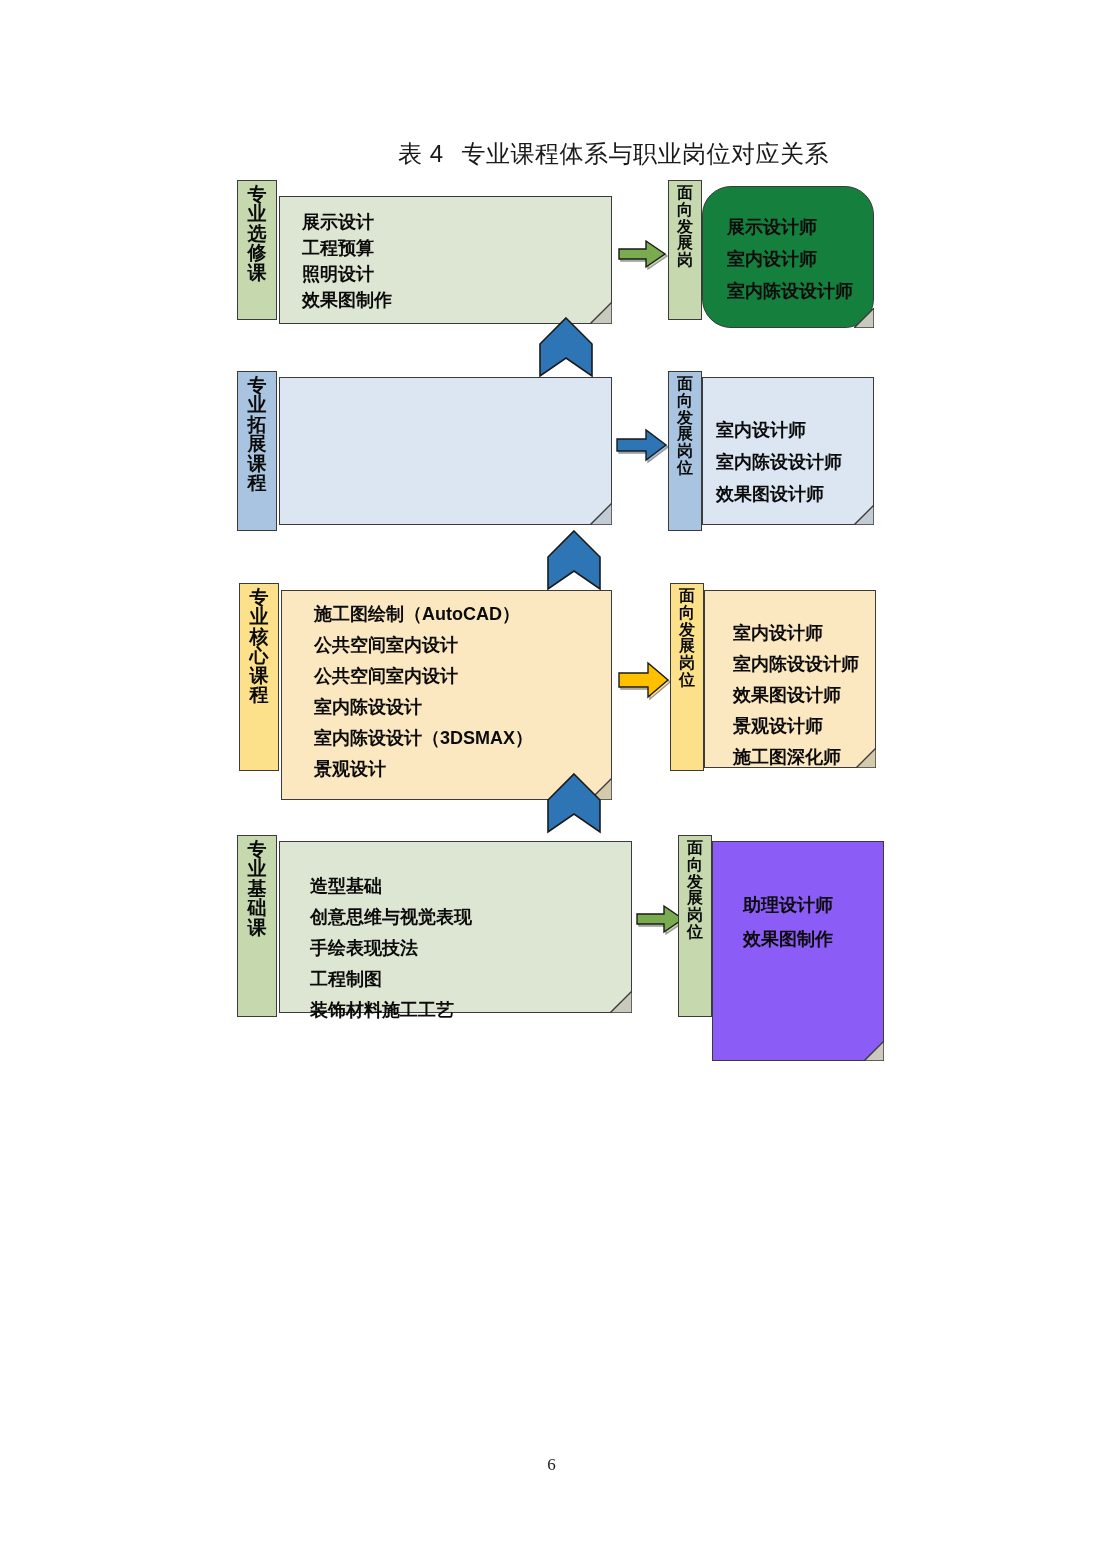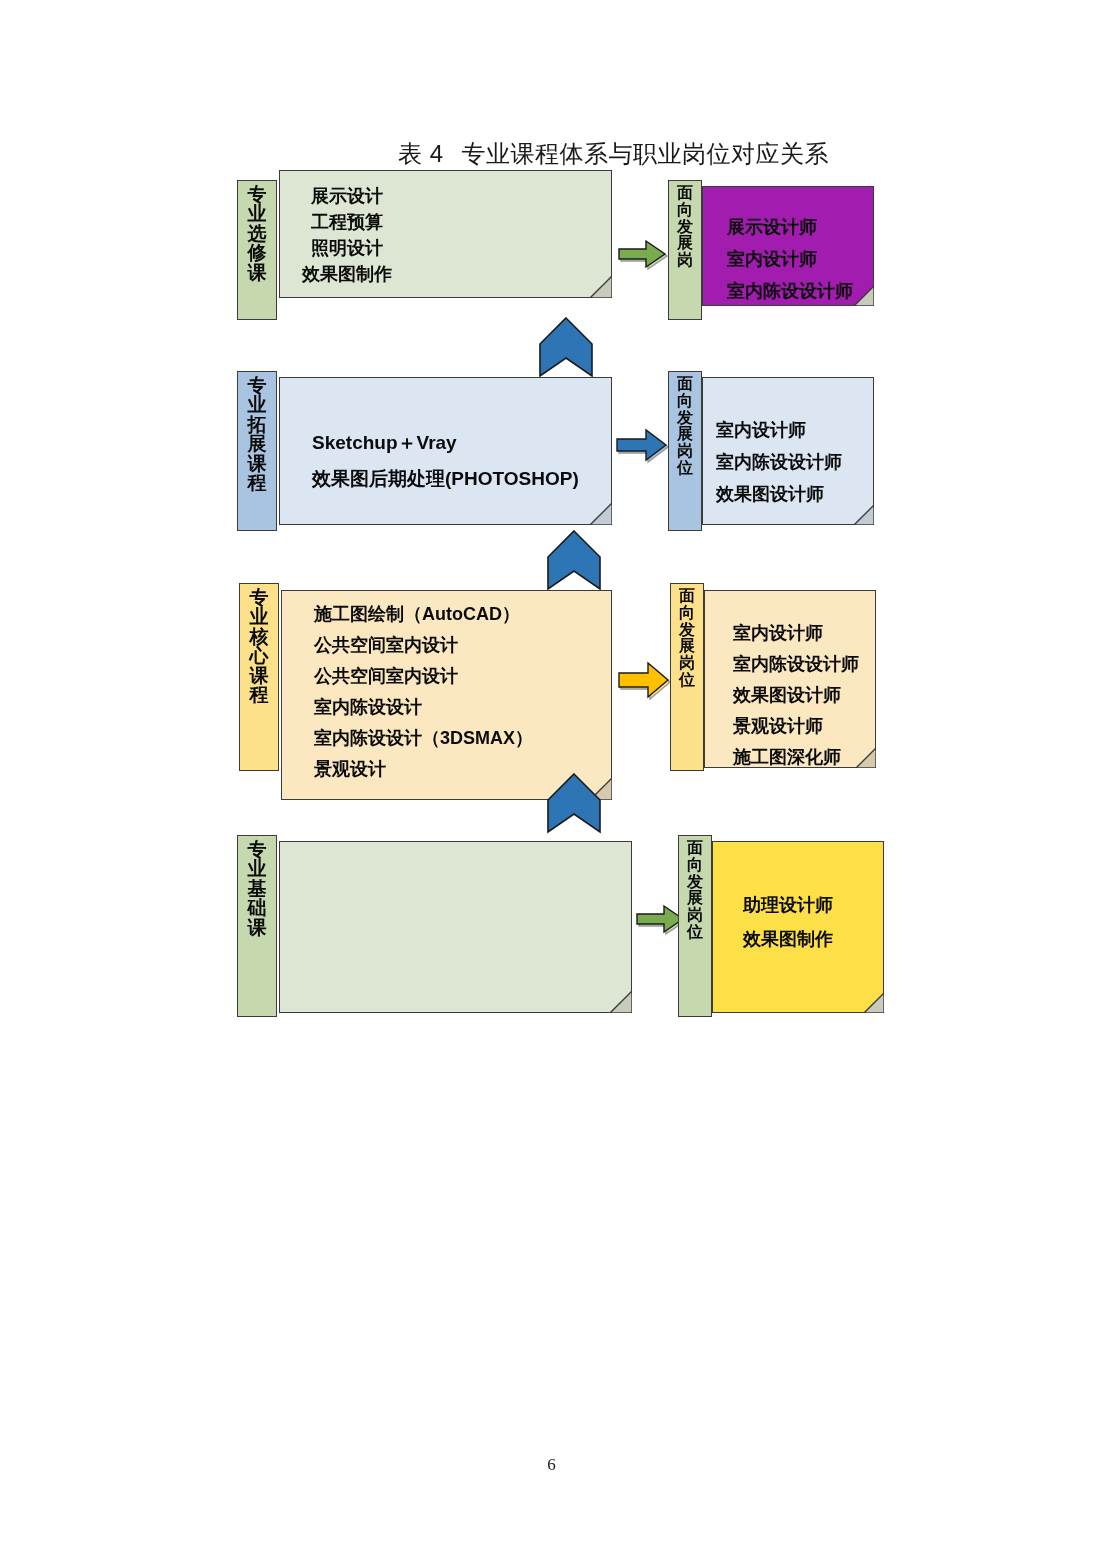--- a/index.html
+++ b/index.html
@@ -113,21 +113,21 @@
     <div class="tab" style="left:237px; top:180px; width:40px; height:140px; background:#C5D8AE;">
       <span>
           <span>专</span>
           <span>业</span>
           <span>选</span>
           <span>修</span>
           <span>课</span>
         </span>
     </div>
 
-    <div class="docbox" style="left:279px; top:170px; width:333px; height:128px; background:#DCE6D2;text-align:center;">
+    <div class="docbox" style="left:279px; top:196px; width:333px; height:128px; background:#DCE6D2;">
       <svg width="22" height="22" viewBox="0 0 22 22" style="position:absolute; right:-1px; bottom:-1px;">
         <polygon points="22,22 0,22 22,0" fill="#ffffff" stroke="none"></polygon>
         <polygon points="22,0 22,22 0,22" fill="#C9CABB" stroke="#3B3B3B" stroke-width="1.4"></polygon>
       </svg>
       <ul class="items" style="left:22px; top:12px; font-size:18px; line-height:26px;">
         <li>展示设计</li>
         <li>工程预算</li>
         <li>照明设计</li>
         <li>效果图制作</li>
       </ul>
@@ -141,21 +141,21 @@
     <div class="tab" style="left:668px; top:180px; width:34px; height:140px; background:#C5D8AE; font-size:16px; line-height:1.05;">
       <span>
           <span>面</span>
           <span>向</span>
           <span>发</span>
           <span>展</span>
           <span>岗</span>
         </span>
     </div>
 
-    <div class="docbox" style="left:702px; top:186px; width:172px; height:120px; background:#a21caf;">
+    <div class="docbox" style="left:702px; top:186px; width:172px; height:142px; background:#15803d;border-radius:29px;">
       <svg width="20" height="20" viewBox="0 0 20 20" style="position:absolute; right:-1px; bottom:-1px;">
         <polygon points="20,20 0,20 20,0" fill="#ffffff" stroke="none"></polygon>
         <polygon points="20,0 20,20 0,20" fill="#C9CABB" stroke="#3B3B3B" stroke-width="1.4"></polygon>
       </svg>
       <ul class="items" style="left:24px; top:24px; font-size:18px; line-height:32px;">
         <li>展示设计师</li>
         <li>室内设计师</li>
         <li>室内陈设设计师</li>
       </ul>
     </div>
@@ -174,24 +174,20 @@
           <span>展</span>
           <span>课</span>
           <span>程</span>
         </span>
     </div>
     <div class="docbox" style="left:279px; top:377px; width:333px; height:148px; background:#DCE6F2;">
       <svg width="22" height="22" viewBox="0 0 22 22" style="position:absolute; right:-1px; bottom:-1px;">
         <polygon points="22,22 0,22 22,0" fill="#ffffff" stroke="none"></polygon>
         <polygon points="22,0 22,22 0,22" fill="#C3CBD4" stroke="#3B3B3B" stroke-width="1.4"></polygon>
       </svg>
-      <ul class="items" style="left:32px; top:47px; font-size:19px; line-height:36px;">
-        <li>Sketchup＋Vray</li>
-        <li>效果图后期处理(PHOTOSHOP)</li>
-      </ul>
     </div>
     <svg class="harrow" style="left:614px; top:428px;" width="56" height="36" viewBox="0 0 56 36">
       <polygon points="3,11 32,11 32,2 52,17 32,32 32,23 3,23" fill="#2E75B6" stroke="#1a1a1a" stroke-width="1.4" transform="translate(2,2)" opacity="0.45"></polygon>
       <polygon points="3,11 32,11 32,2 52,17 32,32 32,23 3,23" fill="#2E75B6" stroke="#1a1a1a" stroke-width="1.4"></polygon>
     </svg>
     <div class="tab" style="left:668px; top:371px; width:34px; height:160px; background:#A9C4E0; font-size:16px; line-height:1.05;">
       <span>
           <span>面</span>
           <span>向</span>
           <span>发</span>
@@ -283,36 +279,43 @@
           <span>基</span>
           <span>础</span>
           <span>课</span>
         </span>
     </div>
     <div class="docbox" style="left:279px; top:841px; width:353px; height:172px; background:#DCE6D2;">
       <svg width="22" height="22" viewBox="0 0 22 22" style="position:absolute; right:-1px; bottom:-1px;">
         <polygon points="22,22 0,22 22,0" fill="#ffffff" stroke="none"></polygon>
         <polygon points="22,0 22,22 0,22" fill="#C9CABB" stroke="#3B3B3B" stroke-width="1.4"></polygon>
       </svg>
+      <ul class="items" style="left:30px; top:29px; font-size:18px; line-height:31px;">
+        <li>造型基础</li>
+        <li>创意思维与视觉表现</li>
+        <li>手绘表现技法</li>
+        <li>工程制图</li>
+        <li>装饰材料施工工艺</li>
+      </ul>
     </div>
     <svg class="harrow" style="left:634px; top:903px;" width="52" height="34" viewBox="0 0 52 34">
       <polygon points="3,11 30,11 30,3 49,16 30,29 30,21 3,21" fill="#7AAB4E" stroke="#1a1a1a" stroke-width="1.4" transform="translate(2,2)" opacity="0.45"></polygon>
       <polygon points="3,11 30,11 30,3 49,16 30,29 30,21 3,21" fill="#7AAB4E" stroke="#1a1a1a" stroke-width="1.4"></polygon>
     </svg>
     <div class="tab" style="left:678px; top:835px; width:34px; height:182px; background:#C5D8AE; font-size:16px; line-height:1.05;">
       <span>
           <span>面</span>
           <span>向</span>
           <span>发</span>
           <span>展</span>
           <span>岗</span>
           <span>位</span>
         </span>
     </div>
-    <div class="docbox" style="left:712px; top:841px; width:172px; height:172px; background:#fde047;">
+    <div class="docbox" style="left:712px; top:841px; width:172px; height:220px; background:#8b5cf6;">
       <svg width="20" height="20" viewBox="0 0 20 20" style="position:absolute; right:-1px; bottom:-1px;">
         <polygon points="20,20 0,20 20,0" fill="#ffffff" stroke="none"></polygon>
         <polygon points="20,0 20,20 0,20" fill="#C9CABB" stroke="#3B3B3B" stroke-width="1.4"></polygon>
       </svg>
       <ul class="items" style="left:30px; top:46px; font-size:18px; line-height:34px;">
         <li>助理设计师</li>
         <li>效果图制作</li>
       </ul>
     </div>
   </div>

